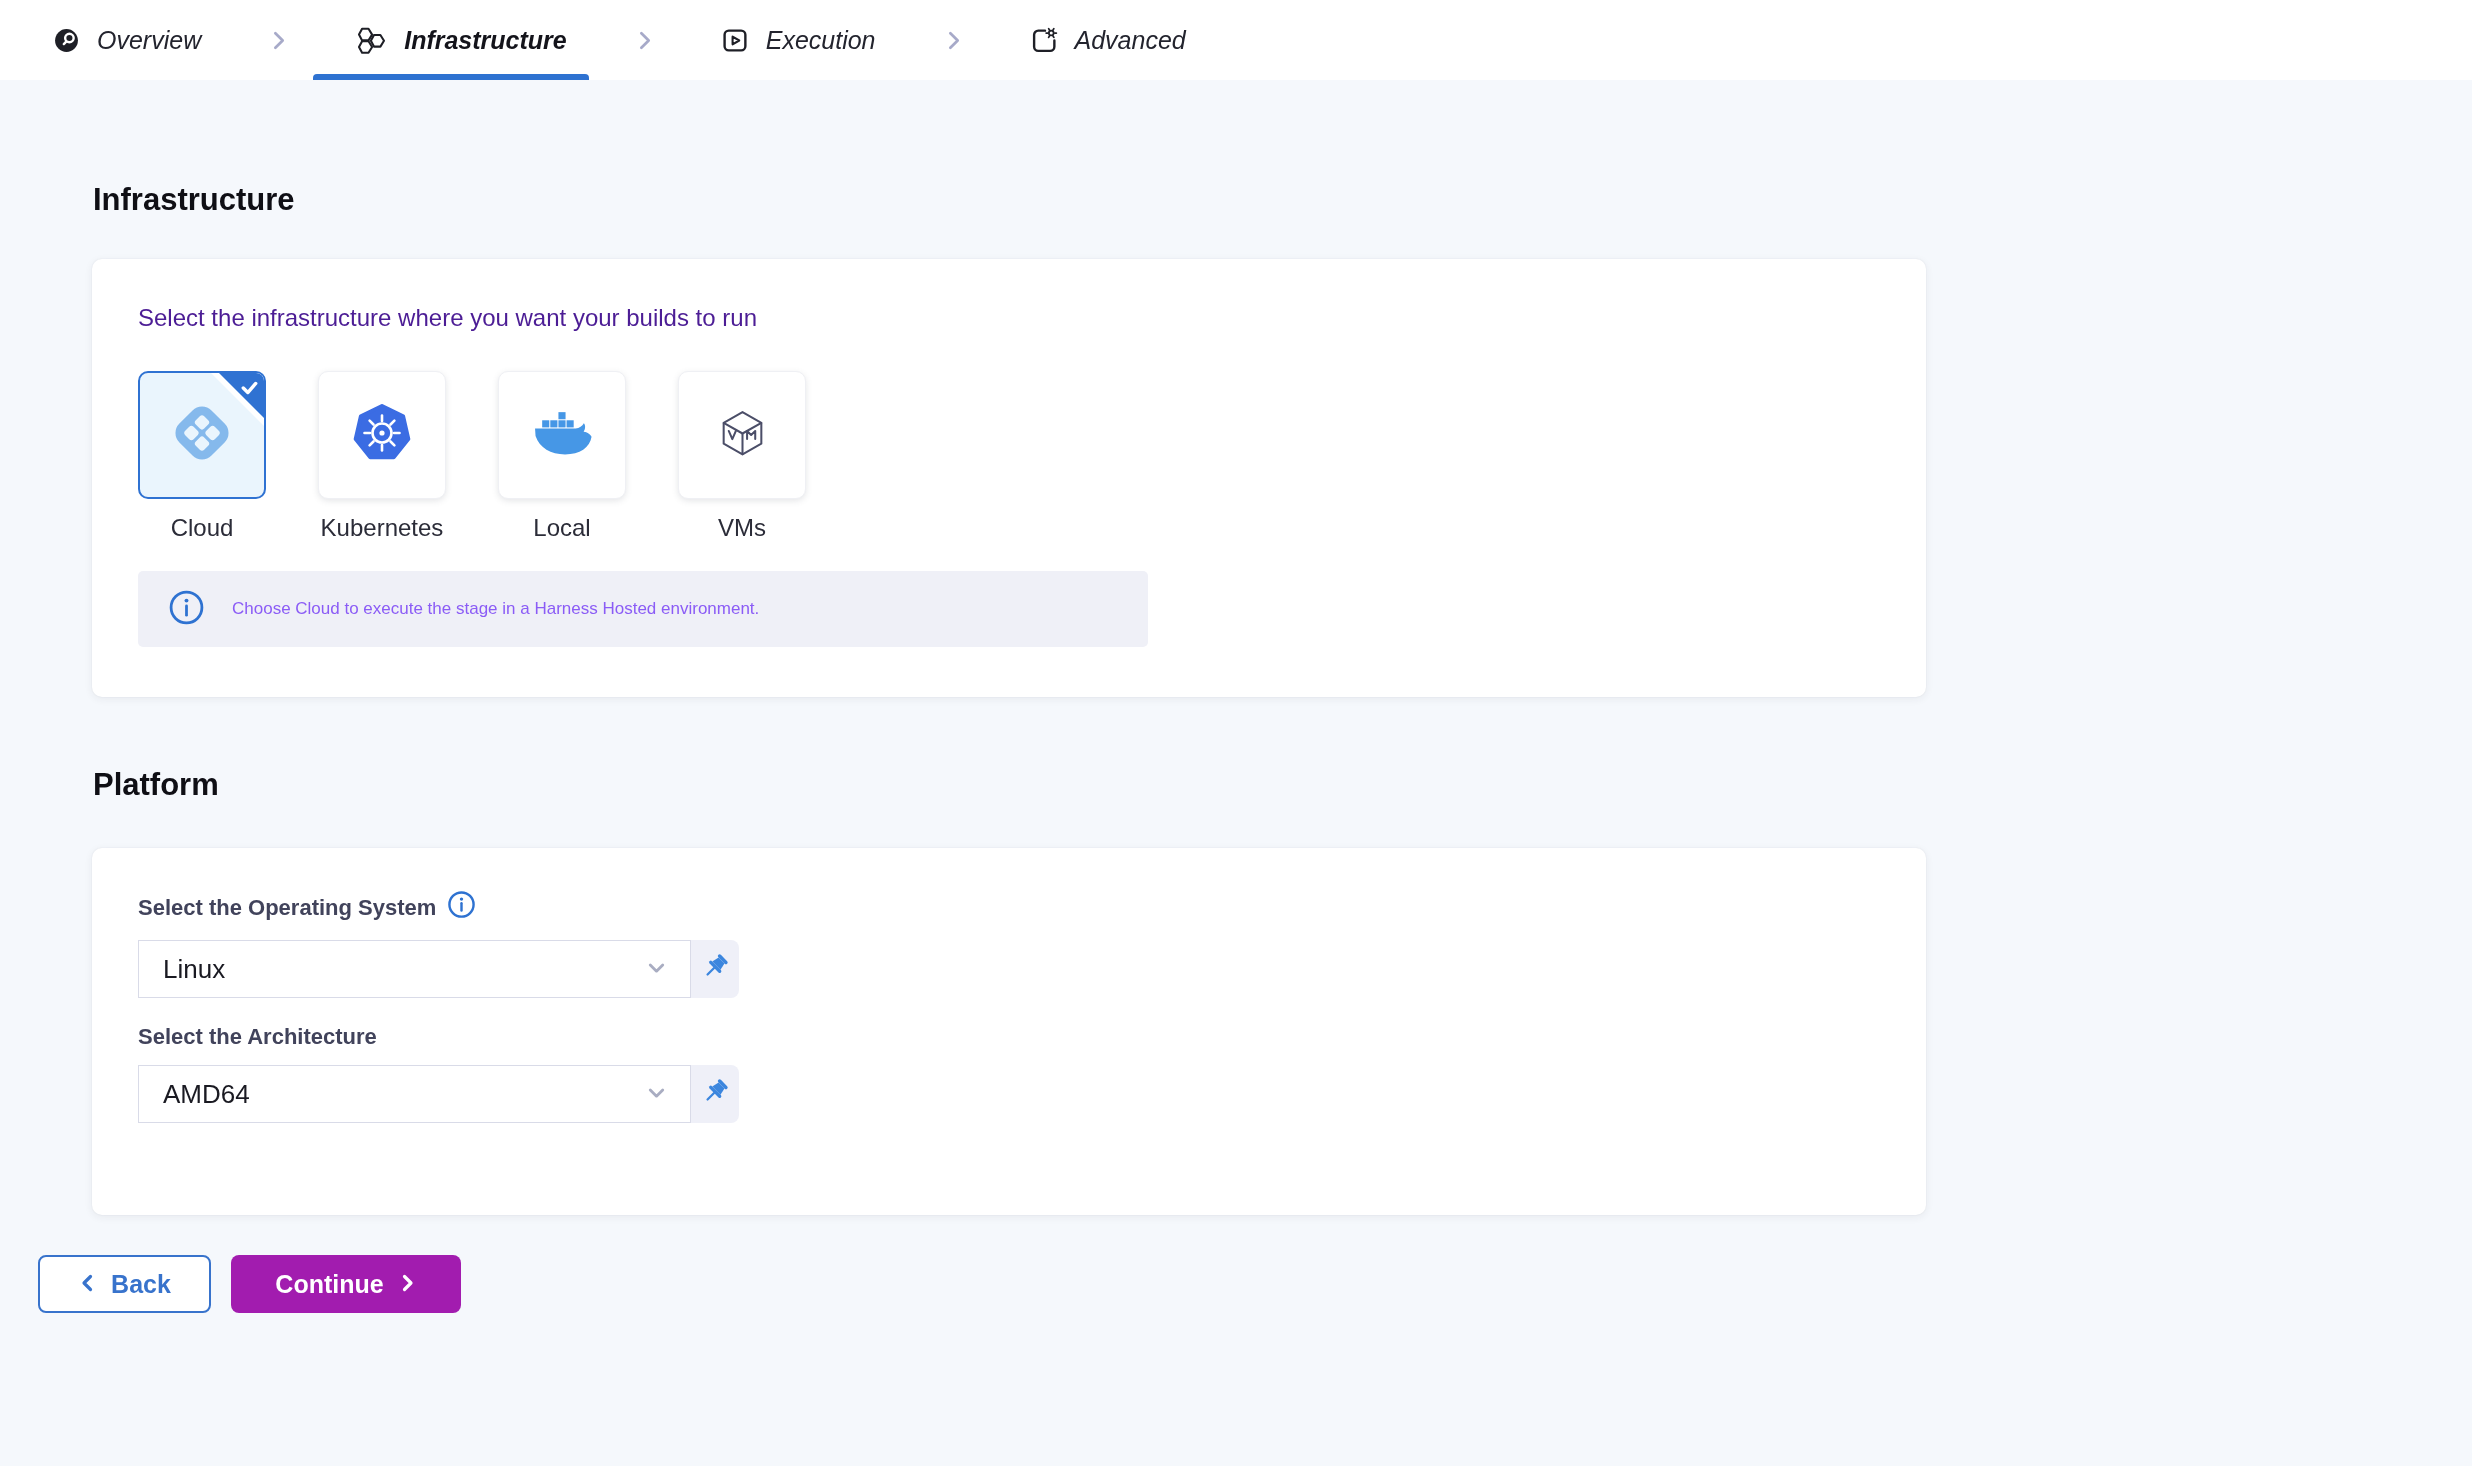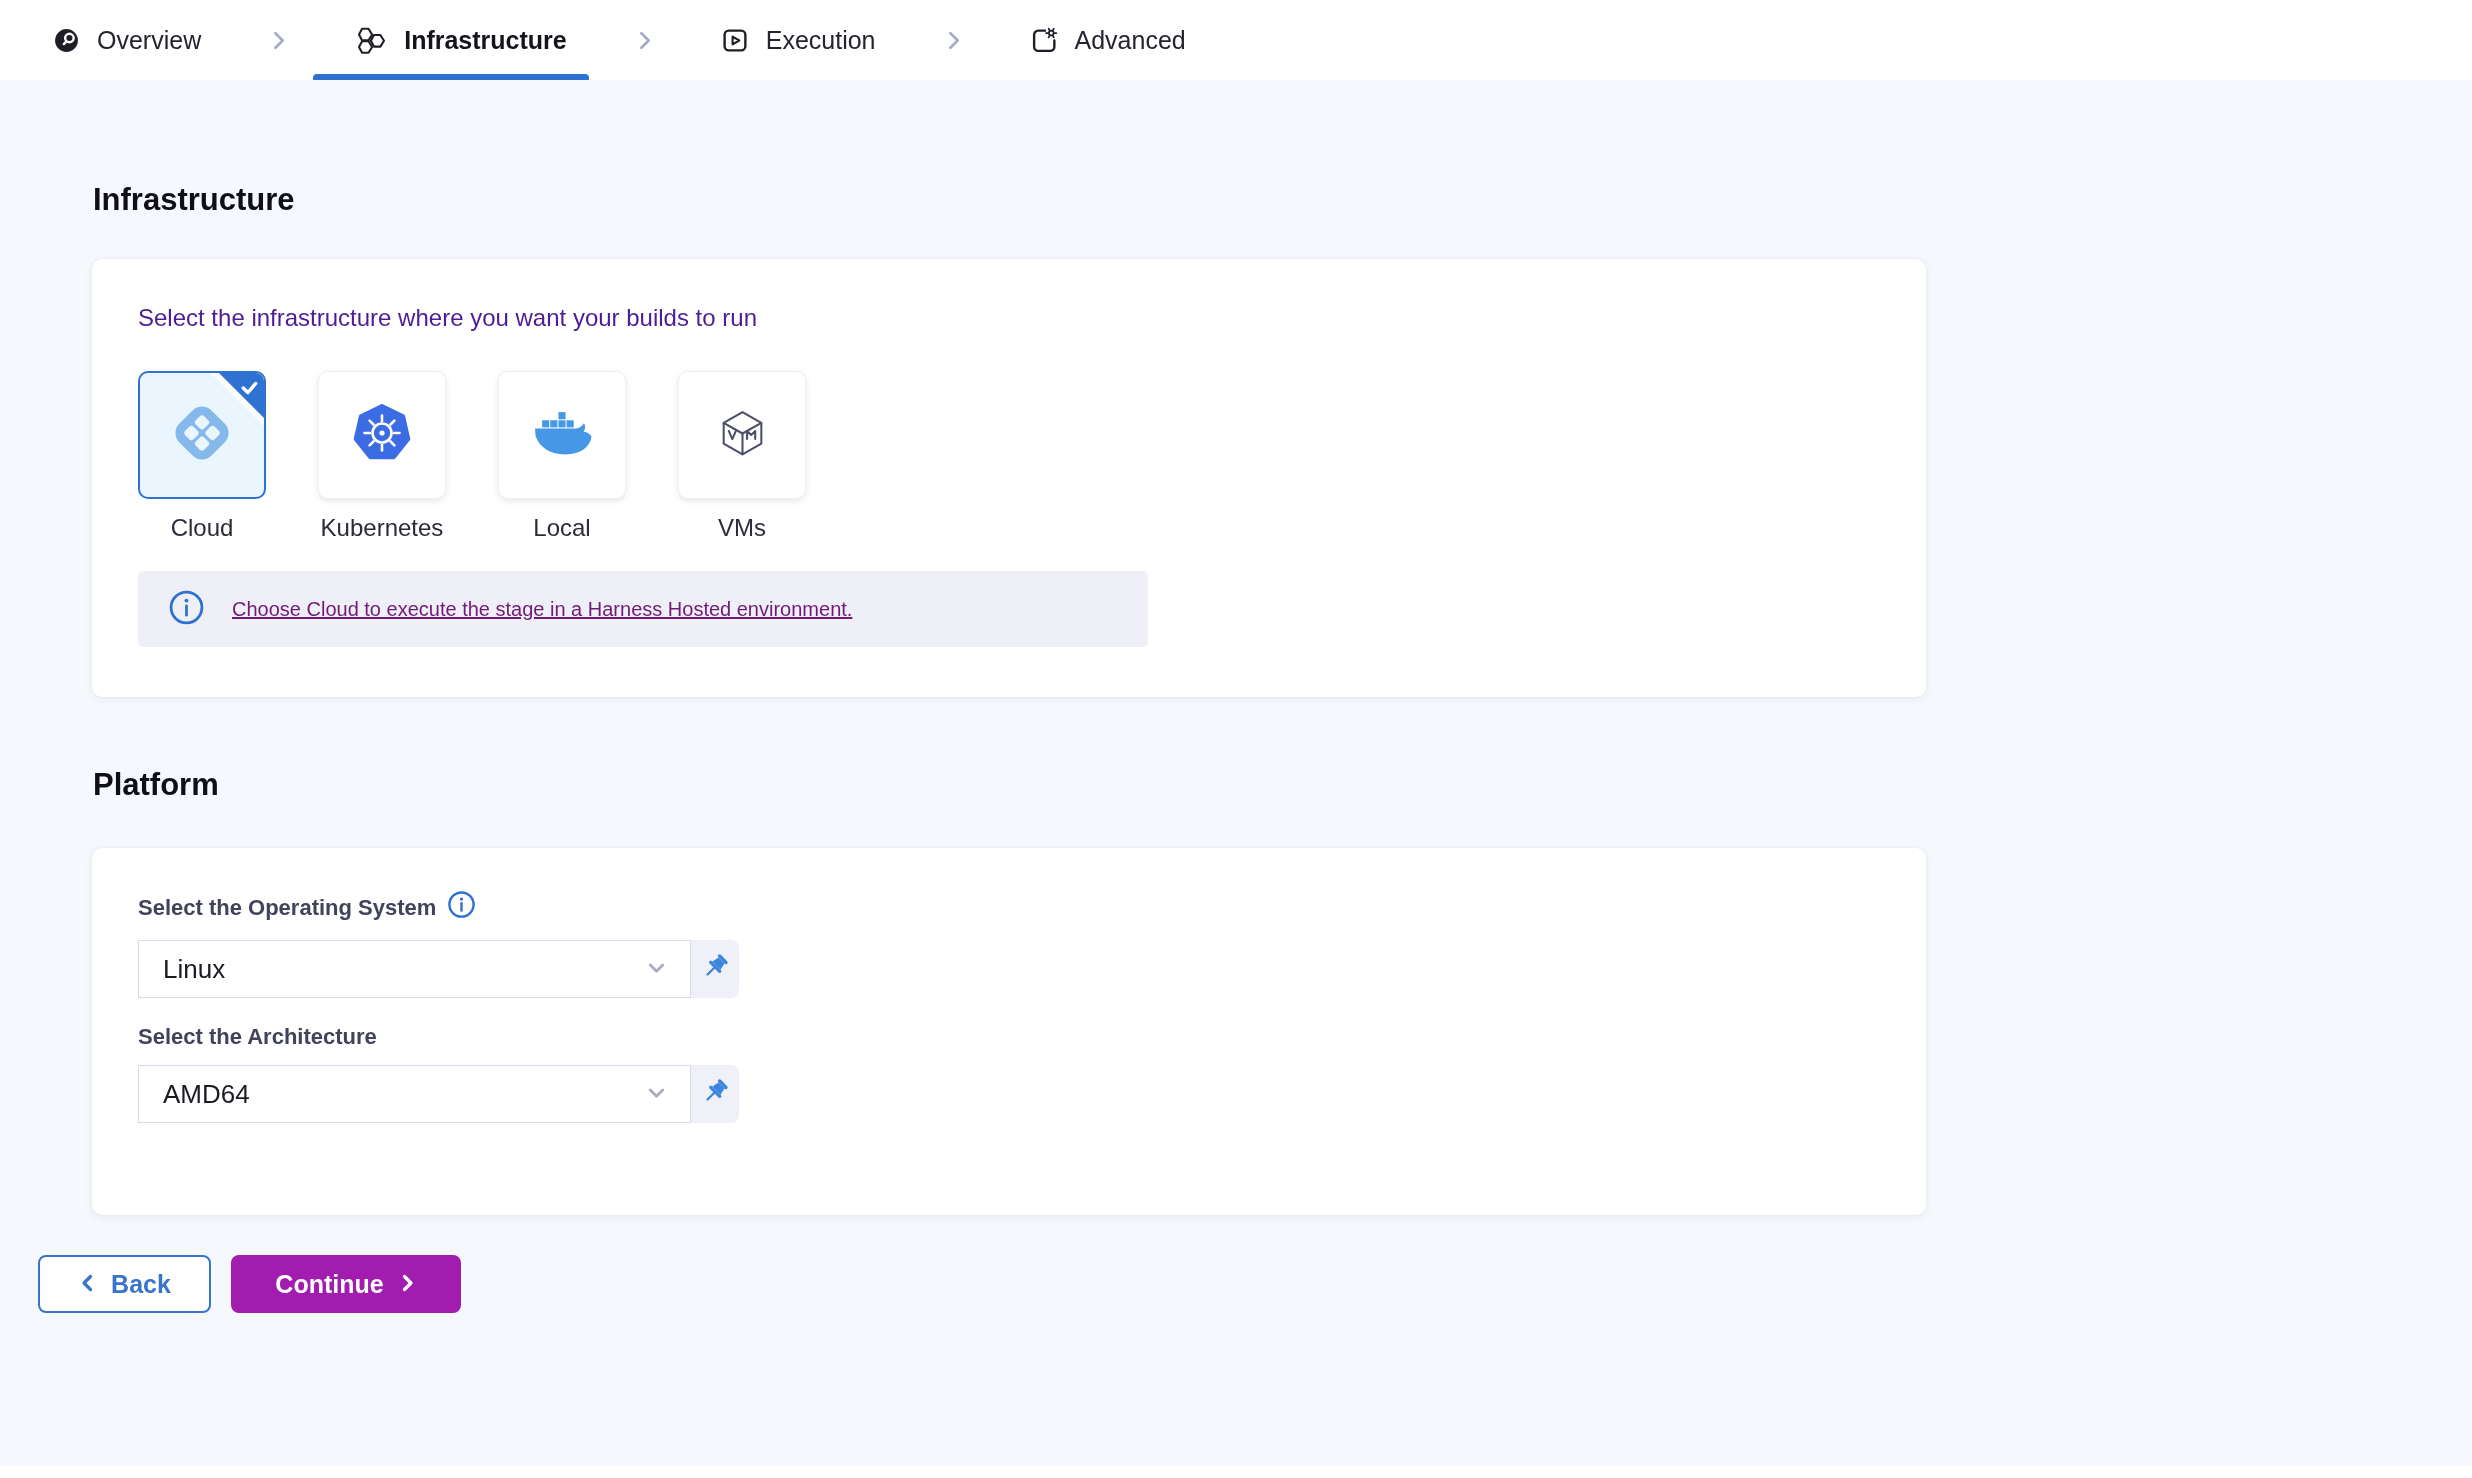--- a/index.html
+++ b/index.html
@@ -4,21 +4,21 @@
 <style>
   * { margin:0; padding:0; box-sizing:border-box; }
   html,body { background:#ffffff; }
   body { font-family:"Liberation Sans","DejaVu Sans",sans-serif; color:#16161d; }
   #app { position:relative; width:2472px; height:1478px; background:#ffffff; overflow:hidden; }
 
   
   .tabbar { position:absolute; top:0; left:0; right:0; height:80px; background:#ffffff;
             display:flex; align-items:center; padding-left:53px; z-index:2; }
   .tab { position:relative; height:100%; display:flex; align-items:center; gap:17px;
-         font-size:25px; color:#23242e; cursor:pointer; }
+         font-size:25px; color:#23242e; cursor:pointer;font-style:italic; }
   .tab.active { font-weight:700; color:#14141b; }
   .tab.active::after { content:""; position:absolute; left:-43px; right:-22px; bottom:0;
          height:6px; background:#2e72d1; border-radius:4px 4px 0 0; }
   .tab-sep { margin:0 66px; display:flex; align-items:center; }
   .tab svg, .tab-sep svg { display:block; }
 
   
   .content { position:absolute; top:80px; left:0; right:0; bottom:12px; background:#f5f8fc; }
   .section-title { margin-left:93px; font-size:31px; line-height:37px; font-weight:700; color:#0f0f15; }
   .first-title { padding-top:101px; }
@@ -37,21 +37,21 @@
   .corner-white { position:absolute; top:0; right:0; width:53px; height:53px; background:#ffffff;
           clip-path:polygon(100% 0,0 0,100% 100%); }
   .corner-blue { position:absolute; top:0; right:0; width:45px; height:45px; background:#2f72d2;
           clip-path:polygon(100% 0,0 0,100% 100%); }
   .corner-check { position:absolute; top:8px; right:6px; }
   .option-label { margin-top:15px; font-size:24px; line-height:28px; color:#2b2c38; white-space:nowrap; }
 
   
   .info-strip { margin-top:29px; width:1010px; height:76px; background:#eff0f7; border-radius:5px;
           display:flex; align-items:center; padding:0 30px; gap:27px; }
-  .info-strip-text { font-size:20px; color:#701a75;text-decoration:underline; }
+  .info-strip-text { font-size:17px; color:#8b5cf6; }
 
   
   .platform-title { margin-top:69px; }
   .platform-card { margin-top:45px; height:367px; padding:42px 46px; }
   .field-label { display:flex; align-items:center; gap:11px; font-size:22px; line-height:28px;
           font-weight:700; color:#41435b; }
   .field-label + .select-row { margin-top:14px; }
   .select-row { display:flex; align-items:stretch; height:58px; }
   .select-box { position:relative; z-index:1; width:553px; background:#ffffff;
           border:1px solid #d9dbe8; border-radius:0; display:flex; align-items:center;

